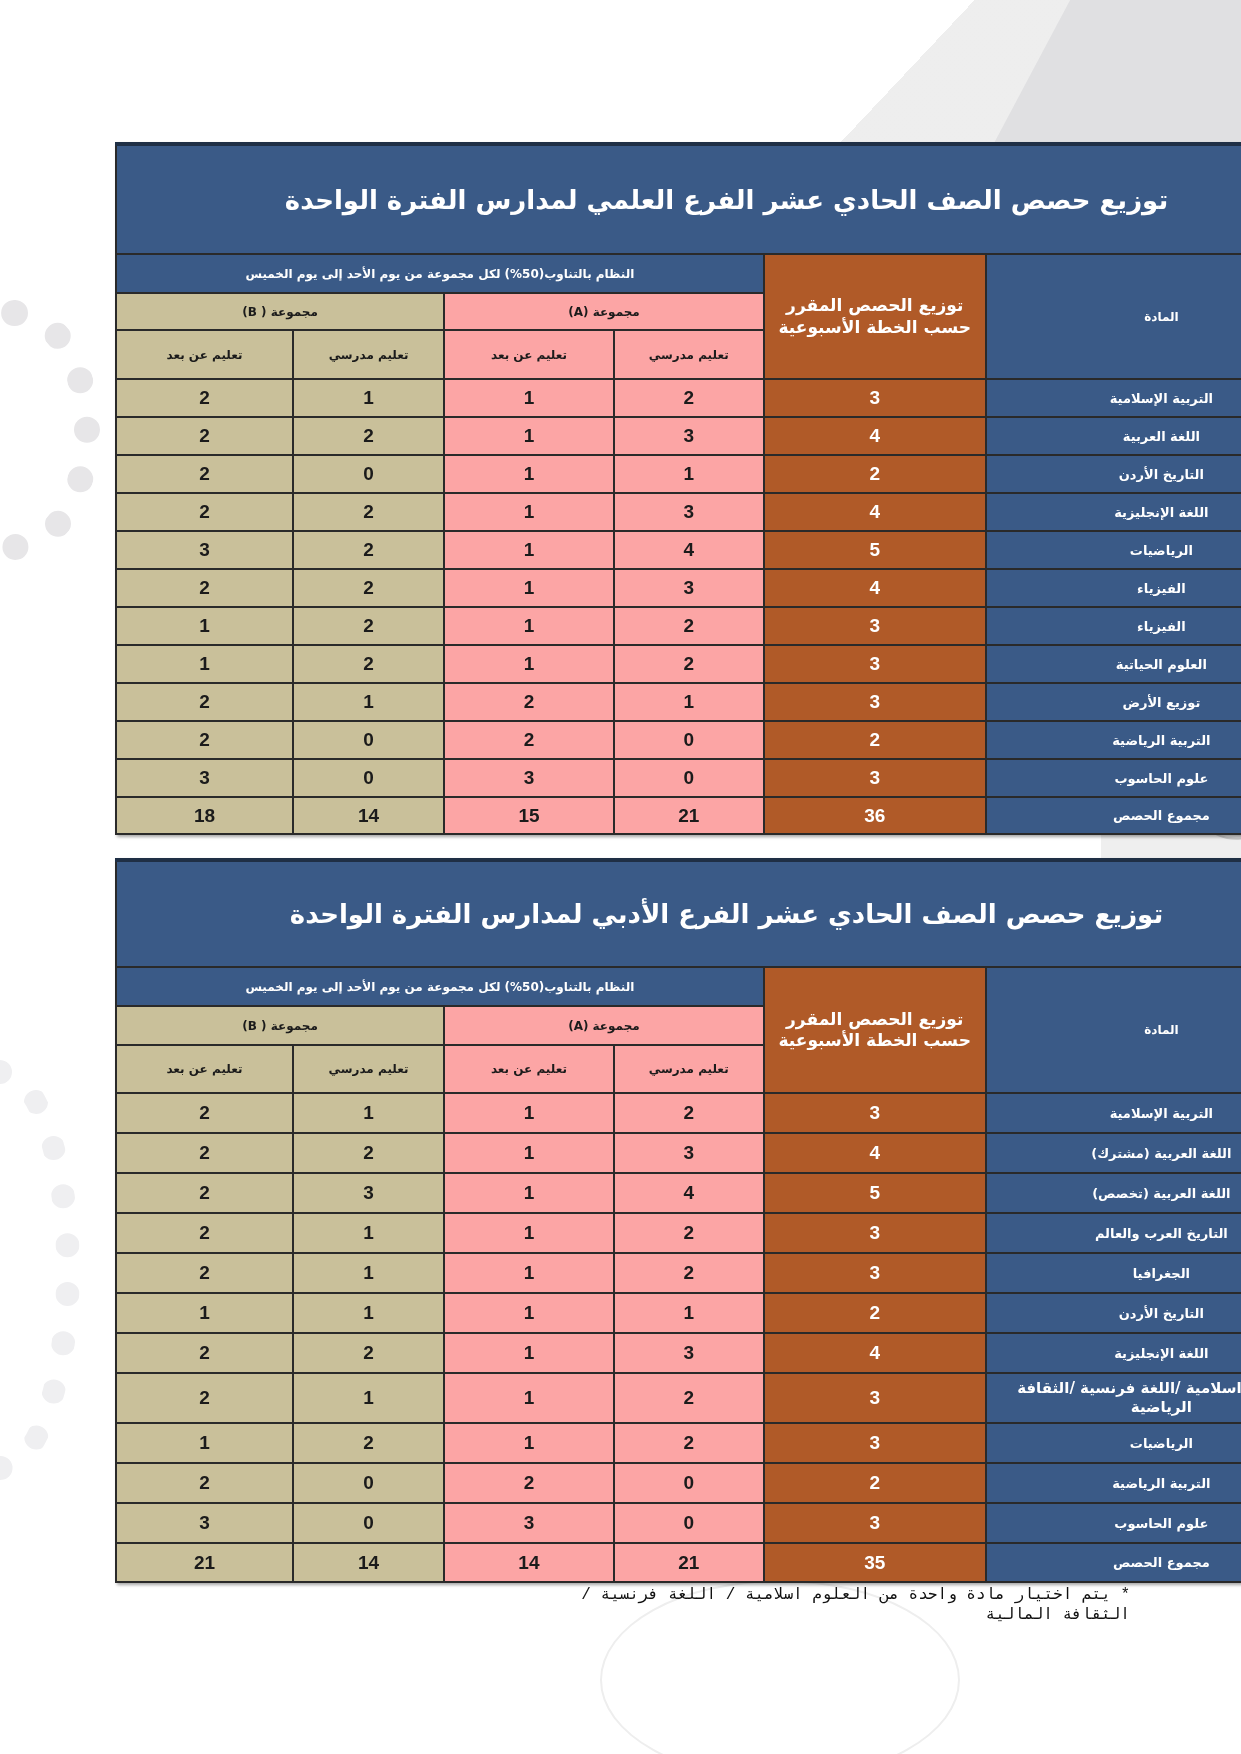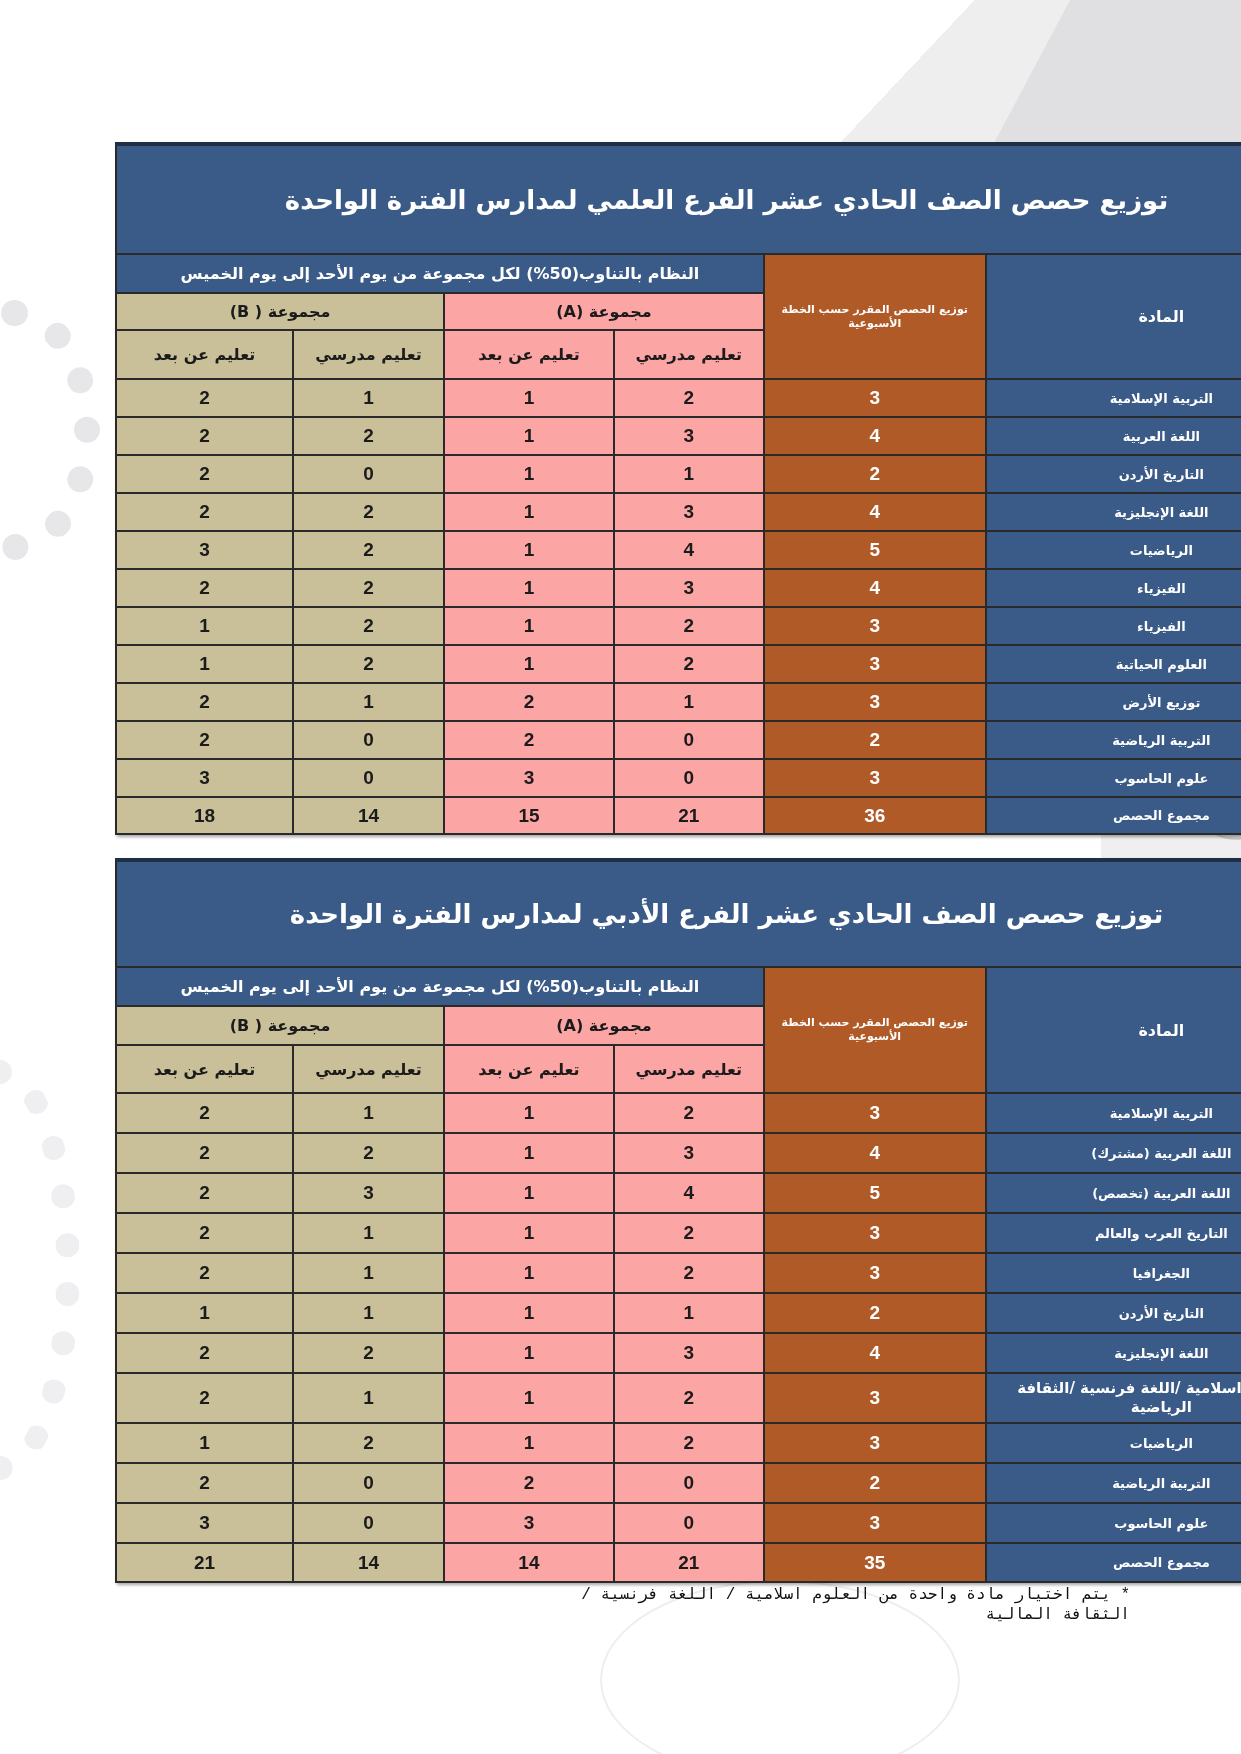--- a/index.html
+++ b/index.html
@@ -60,22 +60,22 @@
   #t1 { top:142px; }
   #t2 { top:858px; }
   .title-cell {
     background:#3a5a87; color:#ffffff; font-weight:bold; font-size:26px;
     border-top:4px solid #1f2f45 !important;
   }
   .blue { background:#3a5a87; color:#ffffff; }
   .orange { background:#b05a28; color:#ffffff; }
   .olive { background:#fca5a5; color:#1b1b1b; }
   .tan { background:#c9c09a; color:#1b1b1b; }
-  .hdr-small { font-size:16px; font-weight:bold; }
-  .hdr-rot { font-size:11px; font-weight:bold; line-height:1.25; }
+  .hdr-small { font-size:12px; font-weight:bold; }
+  .hdr-rot { font-size:17px; font-weight:bold; line-height:1.25; }
   .subj { font-size:13px; font-weight:bold; }
   .num { font-size:19px; font-weight:bold; font-family:"Liberation Sans", sans-serif; }
   .subj-small { font-size:15px; font-weight:bold; line-height:1.3; }
   .footnote {
     position:absolute; top:1584px; left:560px; width:570px; direction:rtl;
     text-align:right; font-size:16px; color:#111;font-family:Liberation Mono, monospace;
   }
 </style>
 </head>
 <body>

